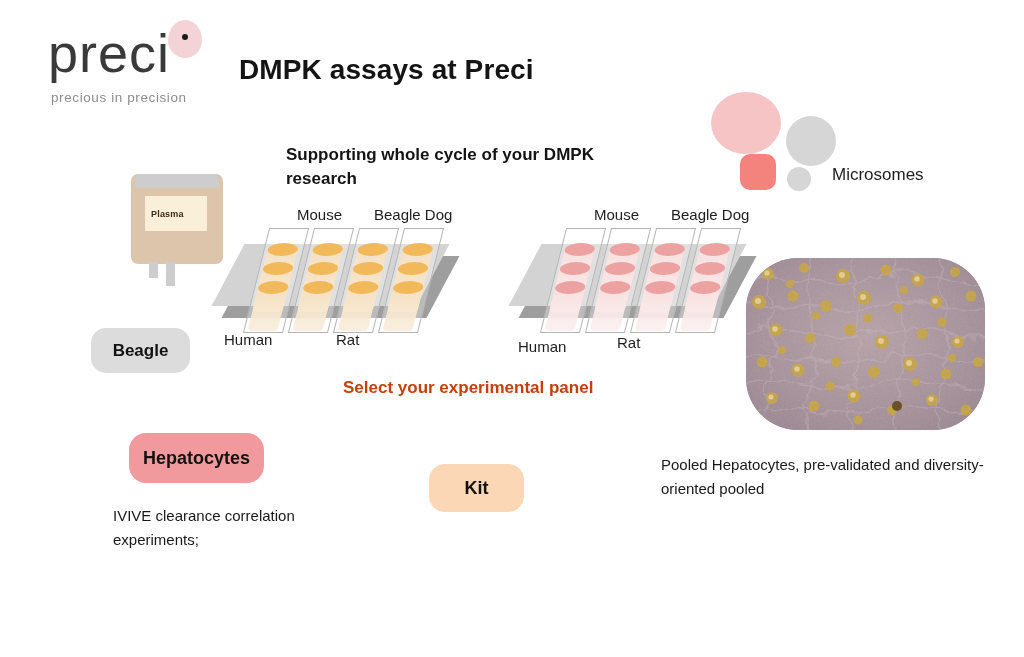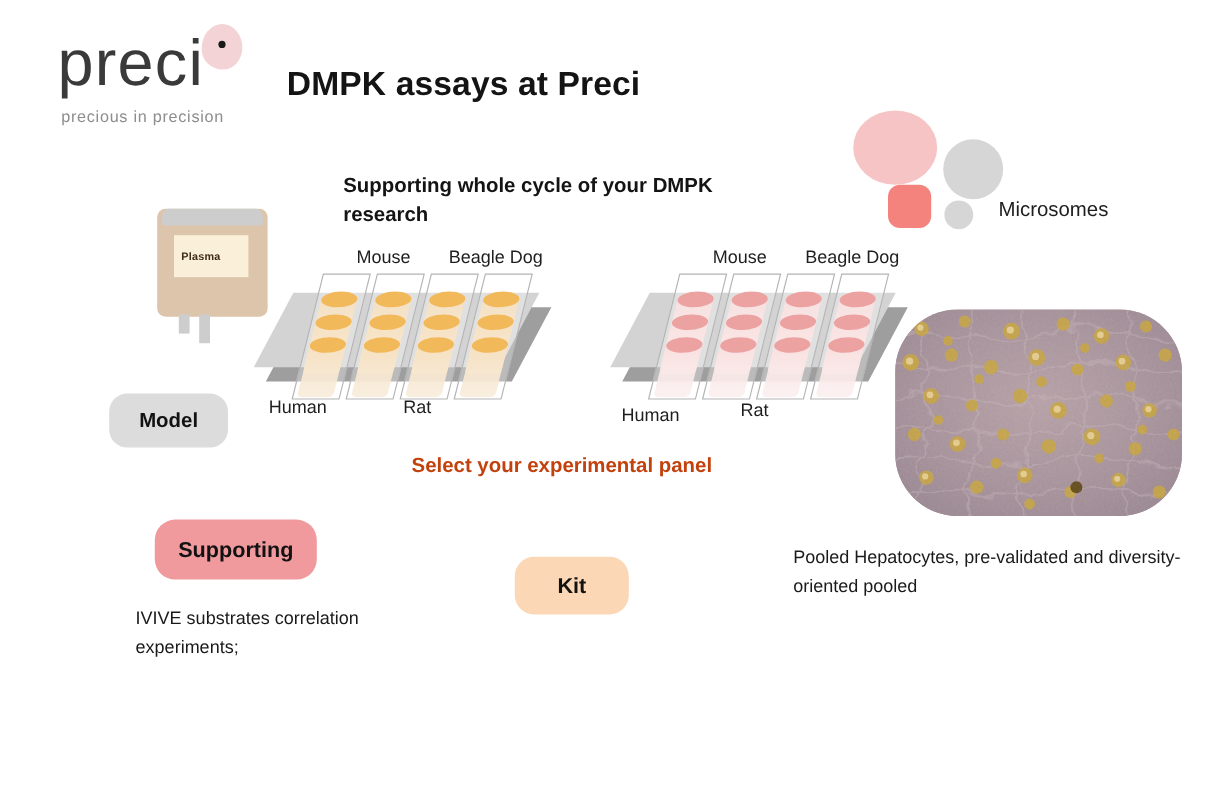--- a/index.html
+++ b/index.html
@@ -497,20 +497,20 @@
           <circle cx="211" cy="83" r="2.6"></circle>
             <circle cx="185" cy="141" r="2.6"></circle>
         </g>
         <circle cx="151" cy="148" r="5" fill="#5c4310" opacity="0.9"></circle>
       </g>
 
       <rect width="239" height="172" filter="url(#grain)" opacity="0.35"></rect>
     </svg>
   </div>
 
-  <div class="pill" id="pill-model">Model</div>
-  <div class="pill" id="pill-validation">Supporting</div>
+  <div class="pill" id="pill-model">Beagle</div>
+  <div class="pill" id="pill-validation">Hepatocytes</div>
   <div class="pill" id="pill-kit">Kit</div>
 
-  <div class="body-text" id="validation-text-1">IVIVE substrates correlation experiments;</div>
+  <div class="body-text" id="validation-text-1">IVIVE clearance correlation experiments;</div>
   <div class="body-text" id="hepatocyte-text">Pooled Hepatocytes, pre-validated and diversity-oriented pooled</div>
 
 </div>
 
 </body></html>

